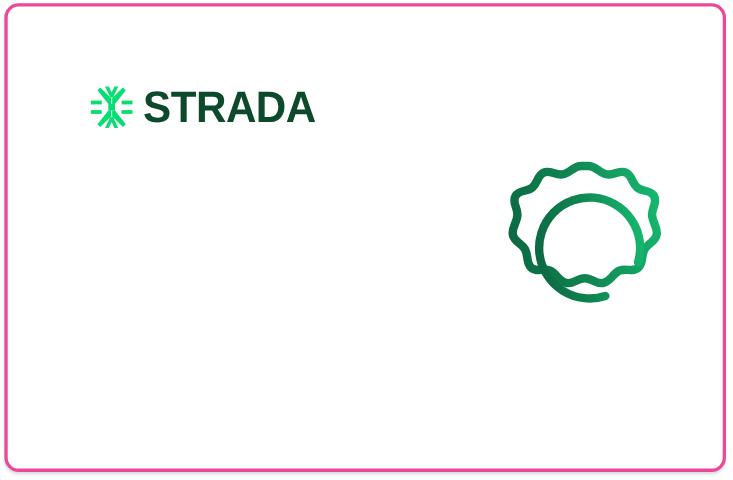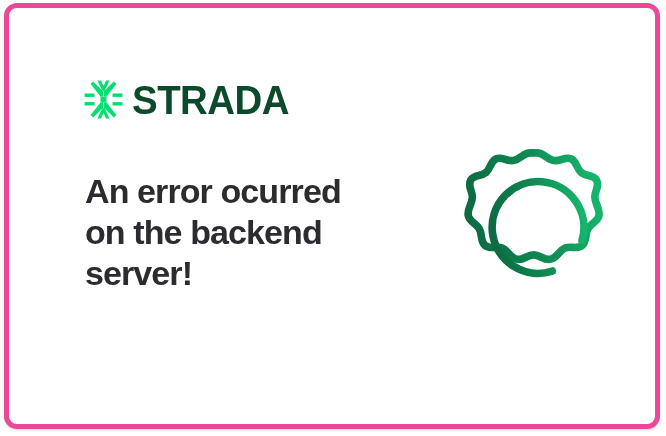--- a/index.html
+++ b/index.html
@@ -16,21 +16,21 @@
 
   
   .error-card {
     position: absolute;
     left: 4px;
     top: 3px;
     width: 656px;
     height: 426px;
     box-sizing: border-box;
     background: #ffffff;
-    border: 5px solid #ec4899;
+    border: 3px solid #ec4899;
     border-radius: 13px;
     box-shadow: 0 2px 3px rgba(40, 45, 60, 0.10),
                 0 1px 1px rgba(40, 45, 60, 0.06);
     overflow: hidden;
   }
 
   
   .brand {
     position: absolute;
     left: 73px;
@@ -109,21 +109,20 @@
 
         <polygon points="80,14 74,8 51,31 51,43 57,43"></polygon>
         <polygon points="20,86 26,92 49,69 49,57 43,57"></polygon>
 
         <rect x="43" y="43" width="14" height="14"></rect>
       </g>
     </svg>
     <span class="brand-word">STRADA</span>
   </div>
 
-  <p class="error-message">An error ocurred on the backend server!</p>
 
   <svg class="gear-illustration" viewBox="0 0 200 200" aria-hidden="true">
     <defs>
       <linearGradient id="gearGrad" x1="0" y1="0.5" x2="1" y2="0.35">
         <stop offset="0%" stop-color="#0c6b43"></stop>
         <stop offset="45%" stop-color="#0f8551"></stop>
         <stop offset="100%" stop-color="#16b56d"></stop>
       </linearGradient>
     </defs>
 

